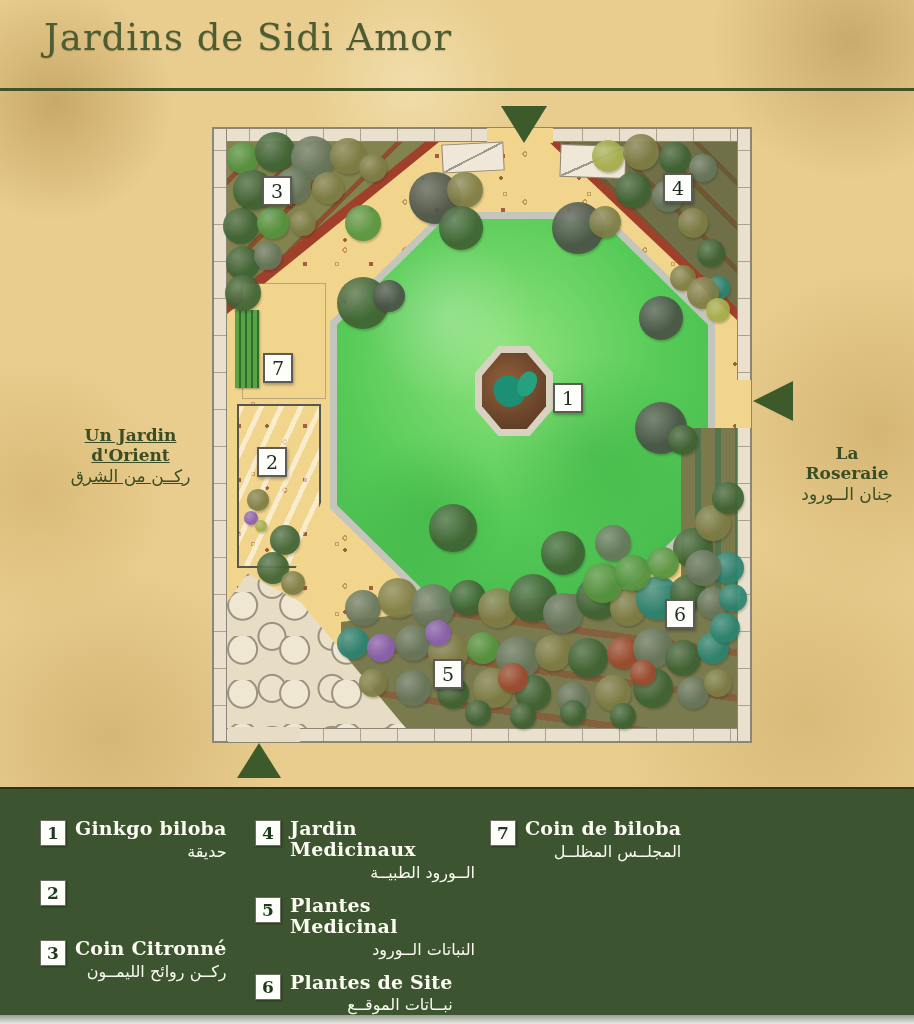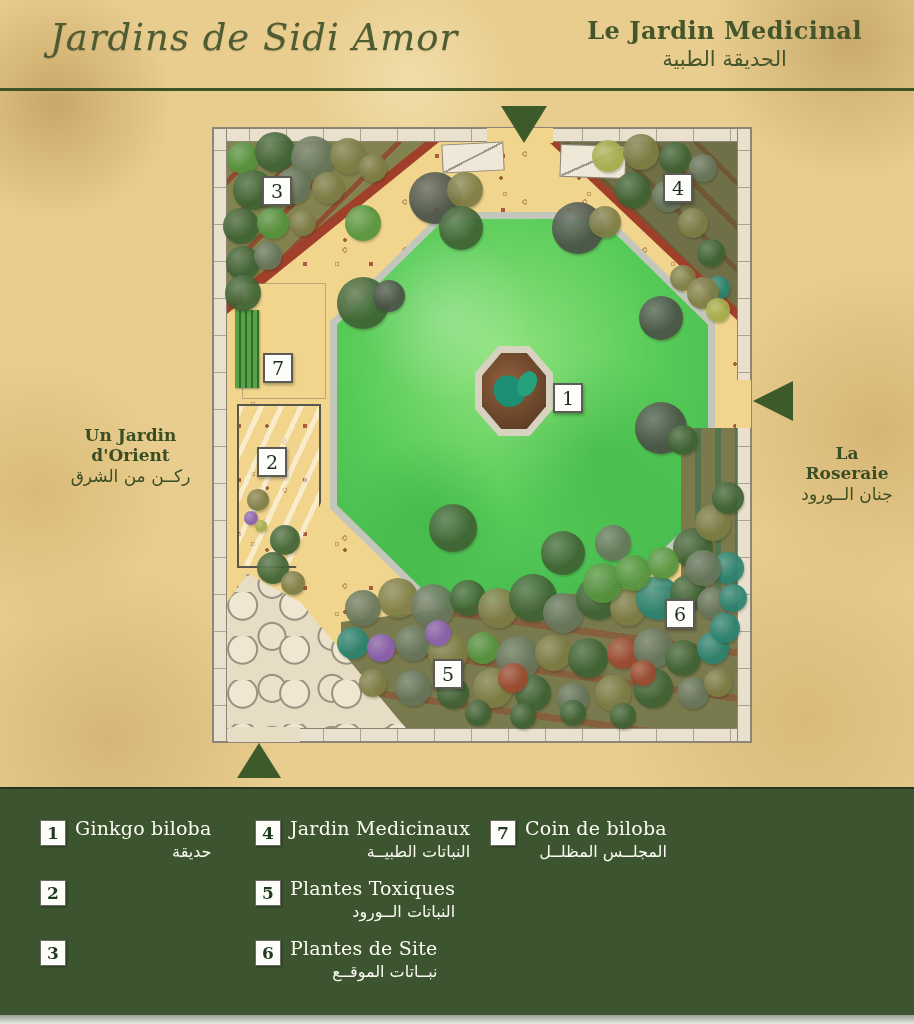--- a/index.html
+++ b/index.html
@@ -9,31 +9,31 @@
       radial-gradient(circle 170px at 6% 10%, rgba(150,108,44,.38), rgba(0,0,0,0) 70%),
       radial-gradient(circle 200px at 93% 4%, rgba(140,100,42,.33), rgba(0,0,0,0) 70%),
       radial-gradient(circle 230px at 96% 42%, rgba(170,128,58,.30), rgba(0,0,0,0) 72%),
       radial-gradient(circle 190px at 4% 48%, rgba(186,144,70,.30), rgba(0,0,0,0) 70%),
       radial-gradient(circle 240px at 12% 72%, rgba(160,118,52,.26), rgba(0,0,0,0) 72%),
       radial-gradient(circle 260px at 88% 70%, rgba(172,130,60,.25), rgba(0,0,0,0) 72%),
       radial-gradient(circle 150px at 45% 8%, rgba(250,238,200,.5), rgba(0,0,0,0) 70%),
       radial-gradient(circle 180px at 55% 60%, rgba(248,236,196,.4), rgba(0,0,0,0) 70%),
       #e8cd8e;}
   
-  .title{position:absolute;left:50px;top:16px;font-size:37px;font-style:italic;
+  .title{position:absolute;left:44px;top:16px;font-size:37px;
     color:#4e5c33;letter-spacing:1px;text-shadow:0 1px 1px rgba(80,70,30,.25);}
   .subtitle{position:absolute;right:52px;top:16px;text-align:center;color:#44552c;}
   .subtitle .fr{display:block;font-size:24px;font-weight:bold;letter-spacing:.5px;}
   .subtitle .ar{display:block;font-size:21px;font-family:"DejaVu Sans",sans-serif;margin-top:2px;}
   .hrule{position:absolute;left:0;top:88px;width:914px;height:3px;background:#3f5426;}
   
   .sidelabel{position:absolute;text-align:center;color:#3a4d24;}
   .sidelabel .fr{display:block;font-size:17px;font-weight:bold;}
   .sidelabel .ar{display:block;font-size:17px;font-family:"DejaVu Sans",sans-serif;margin-top:1px;}
-  #label-left{left:58px;top:425px;width:145px;}
+  #label-left{left:58px;top:425px;width:145px;text-decoration:underline;}
   #label-right{left:792px;top:443px;width:110px;}
   
   #map{position:absolute;left:213px;top:128px;width:538px;height:614px;
     background:#f2d58d;outline:1px solid #8d8677;overflow:hidden;}
   .wall{position:absolute;background:#e9e1cd;box-shadow:inset 0 0 0 1px #8d8677;}
   .wall.h{background-image:repeating-linear-gradient(90deg, rgba(0,0,0,0) 0 36px, rgba(120,110,95,.55) 36px 37px);}
   .wall.v{background-image:repeating-linear-gradient(0deg, rgba(0,0,0,0) 0 36px, rgba(120,110,95,.55) 36px 37px);}
   #wall-top{left:0;top:0;width:538px;height:14px;}
   #wall-bottom{left:0;top:600px;width:538px;height:14px;}
   #wall-left{left:0;top:0;width:14px;height:614px;}
@@ -120,35 +120,31 @@
     border-top:2px solid rgba(20,30,14,.55);}
   .leg-col{position:absolute;top:29px;display:flex;flex-direction:column;}
   #leg-col1{left:40px;width:212px;}
   #leg-col2{left:255px;width:220px;}
   #leg-col3{left:490px;width:220px;}
   .leg-item{display:flex;align-items:flex-start;margin-bottom:13px;min-height:47px;}
   .badge{flex:0 0 26px;width:26px;height:26px;background:#fdfdfa;border:1px solid #6d6d64;
     box-sizing:border-box;display:flex;align-items:center;justify-content:center;
     font-size:17px;font-weight:bold;color:#1f3a1f;box-shadow:1px 1px 2px rgba(0,0,0,.35);margin-top:2px;}
   .leg-text{margin-left:9px;color:#fbfbf2;}
-  .leg-text .fr{display:block;font-size:19px;font-weight:normal;letter-spacing:.2px;line-height:1.1;}
+  .leg-text .fr{display:block;font-size:19px;font-weight:bold;letter-spacing:.2px;line-height:1.1;}
   .leg-text .ar{display:block;font-size:16px;font-family:"DejaVu Sans",sans-serif;margin-top:3px;}
   #bottom-strip{position:absolute;left:0;top:1015px;width:914px;height:9px;
     background:linear-gradient(to bottom,#99a092,#e7e9e3);}
 </style>
 </head>
 <body>
 
 <div id="stage">
 
   <div class="title">Jardins de Sidi Amor</div>
-  <div class="subtitle">
-    <span class="fr">Le Jardin Medicinal</span>
-    <span class="ar" dir="rtl">الحديقة الطبية</span>
-  </div>
   <div class="hrule"></div>
 
   <div class="sidelabel" id="label-left">
     <span class="fr">Un Jardin d'Orient</span>
     <span class="ar" dir="rtl">ركــن من الشرق</span>
   </div>
   <div class="sidelabel" id="label-right">
     <span class="fr">La Roseraie</span>
     <span class="ar" dir="rtl">جنان الــورود</span>
   </div>
@@ -310,34 +306,38 @@
         <span class="leg-text">
             <span class="fr">Ginkgo biloba</span>
             <span class="ar" dir="rtl">حديقة</span>
           </span>
       </div>
       <div class="leg-item">
         <span class="badge">2</span>
       </div>
       <div class="leg-item">
         <span class="badge">3</span>
+        <span class="leg-text">
+            <span class="fr">Coin Citronné</span>
+            <span class="ar" dir="rtl">ركــن روائح الليمــون</span>
+          </span>
       </div>
     </div>
     <div class="leg-col" id="leg-col2">
       <div class="leg-item">
         <span class="badge">4</span>
         <span class="leg-text">
             <span class="fr">Jardin Medicinaux</span>
-            <span class="ar" dir="rtl">النباتات الطبيــة</span>
+            <span class="ar" dir="rtl">الــورود الطبيــة</span>
           </span>
       </div>
       <div class="leg-item">
         <span class="badge">5</span>
         <span class="leg-text">
-            <span class="fr">Plantes Toxiques</span>
+            <span class="fr">Plantes Medicinal</span>
             <span class="ar" dir="rtl">النباتات الــورود</span>
           </span>
       </div>
       <div class="leg-item">
         <span class="badge">6</span>
         <span class="leg-text">
             <span class="fr">Plantes de Site</span>
             <span class="ar" dir="rtl">نبــاتات الموقــع</span>
           </span>
       </div>

